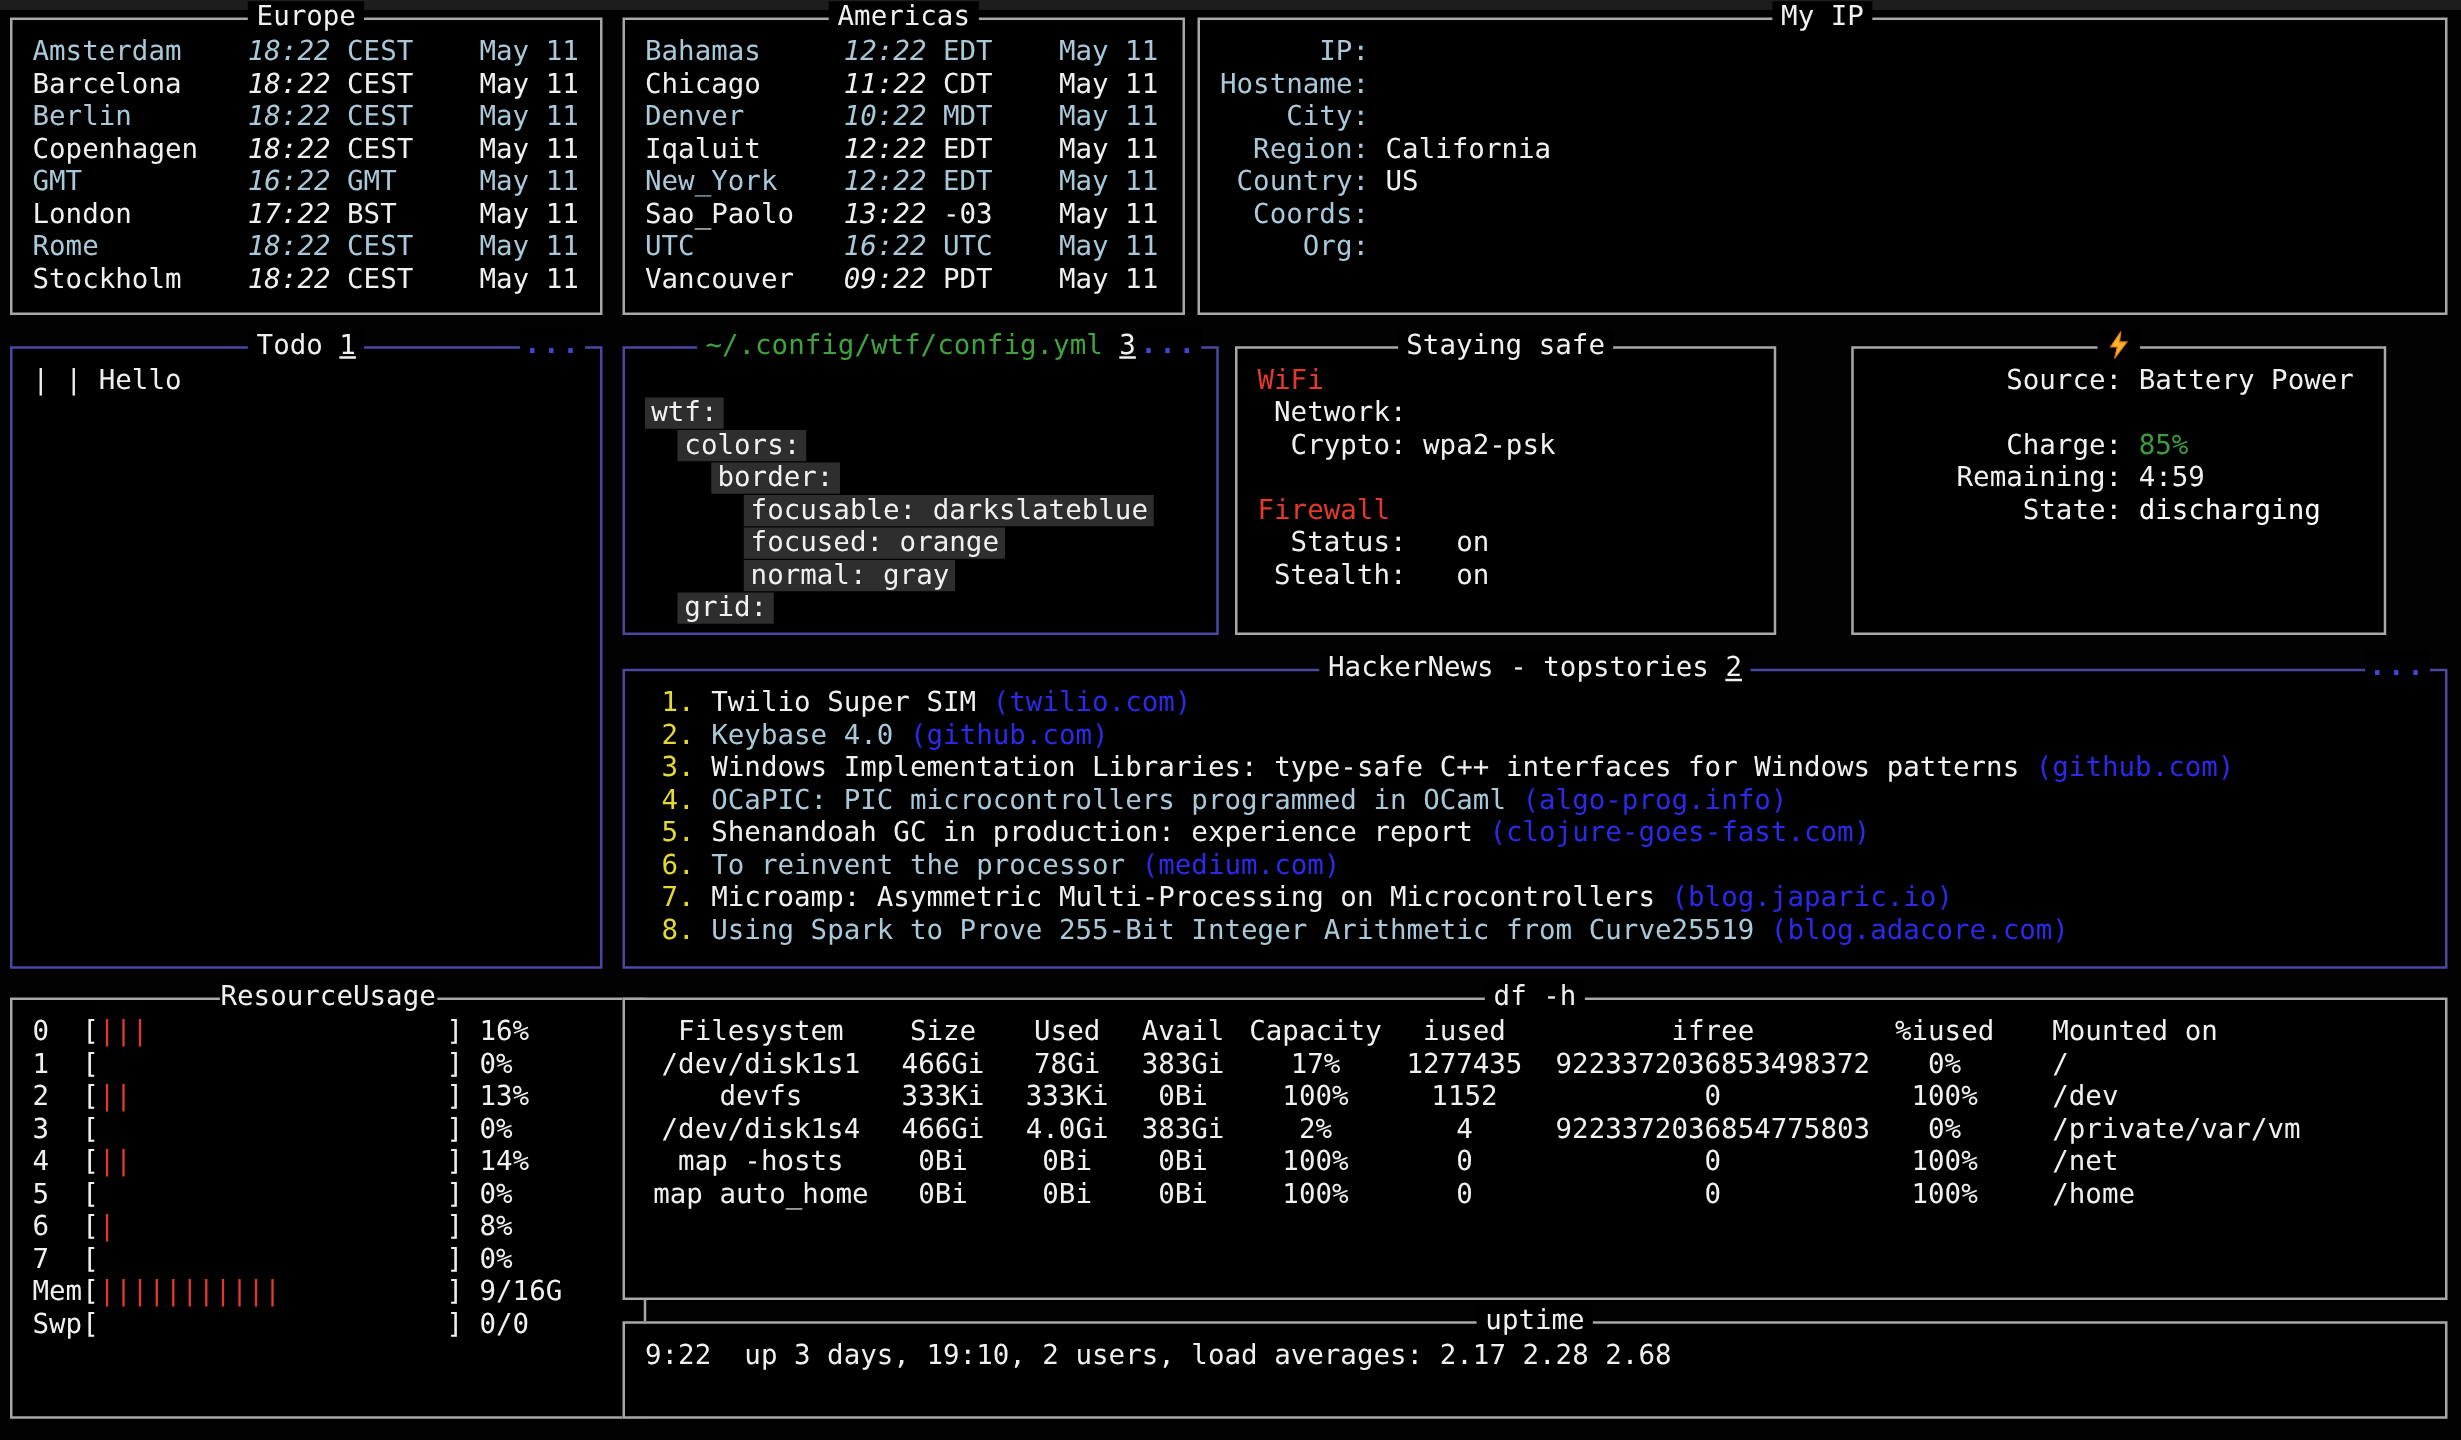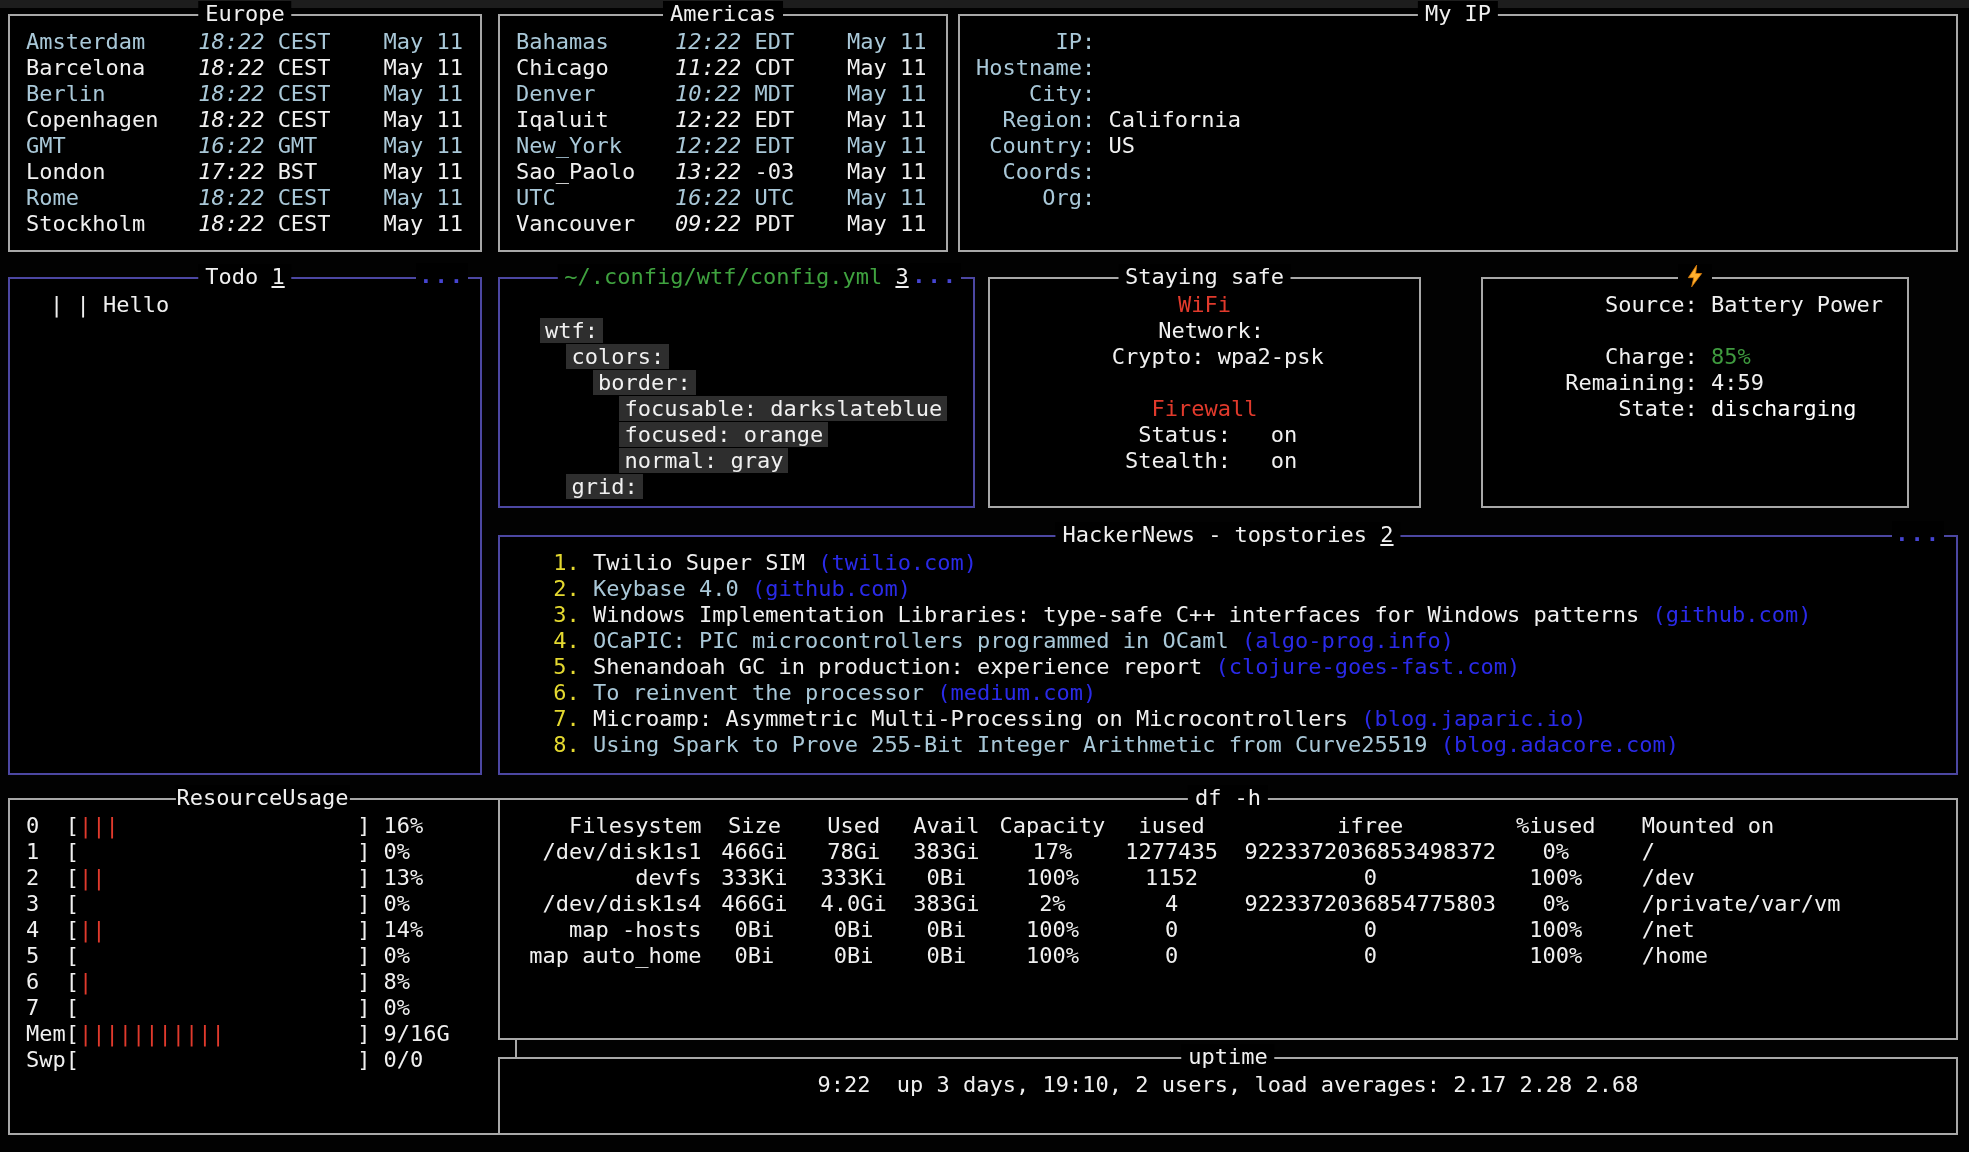--- a/index.html
+++ b/index.html
@@ -1,20 +1,20 @@
 <!DOCTYPE html>
 <html><head>
 <meta charset="utf-8">
 <style>
   html,body{margin:0;padding:0;background:#000;}
   .screen{position:relative;width:1969px;height:1152px;background:#020202;overflow:hidden;
           font-family:"DejaVu Sans Mono","Liberation Mono",monospace;font-size:22px;line-height:26px;color:#f0f0f0;}
   .topbar{position:absolute;top:0;left:0;width:1969px;height:8px;background:#1d1d1d;}
   .panel{position:absolute;border:2px solid #a8a8a8;background:#000;box-sizing:border-box;}
-  .panel.focusable{border-color:#4c47a2;padding-left:24px;}
+  .panel.focusable{border-color:#4c47a2;}
   .ptitle{position:absolute;top:-15px;left:50%;transform:translateX(-50%);background:#000;padding:0 7px;white-space:nowrap;z-index:2;}
   .ptitle .shortcut{text-decoration:underline;color:#f0f0f0;margin-left:1ch;}
   .ptitle.green{color:#3fa23f;}
   .dots{position:absolute;top:-16px;right:12px;background:#000;color:#4645d2;padding:0 3px;letter-spacing:2px;font-weight:bold;z-index:2;}
   .content{padding:13px 16px;}
   .lb{color:#a9c8d8;}
   .white{color:#f0f0f0;}
   .red{color:#e13a2c;}
   .green{color:#3f9b3f;}
   .byellow{color:#ffffff;}
@@ -35,39 +35,39 @@
   
   .todo-row{white-space:pre;}
 
   
   .cfg-block{margin-top:26px;}
   .cfg-line{height:26px;}
   .hl{background:#2e2e2e;padding:0 5px;}
   .ind-0{margin-left:0;} .ind-2{margin-left:2ch;} .ind-4{margin-left:4ch;} .ind-6{margin-left:6ch;}
 
   
-  .line{height:26px;white-space:pre;text-align:center;}
+  .line{height:26px;white-space:pre;}
   .brow{display:grid;grid-template-columns:15ch auto;height:26px;}
   .b-label{text-align:right;}
   .b-value{padding-left:1ch;}
 
   
   .hn-item{white-space:pre;height:26px;padding-left:1ch;}
   .hn-num{color:#e4d930;}
 
   
   .res-row{display:flex;white-space:pre;height:26px;}
   .res-label{width:3ch;}
   .res-bars{width:21ch;color:#e13a2c;white-space:pre;overflow:hidden;}
   .res-val{padding-left:1ch;}
 
   
   .df-row{display:grid;grid-template-columns:14ch 8ch 7ch 7ch 9ch 9ch 21ch 7ch auto;height:26px;}
   .df-row span{text-align:center;}
-  .df-row span:first-child{text-align:right;}
+  .df-row span:first-child{text-align:center;}
   .df-row span:last-child{text-align:left;padding-left:3ch;}
 
   
   .bolt{display:inline-block;width:20px;height:24px;vertical-align:-4px;}
 </style>
 </head>
 <body>
 
 <div class="screen">
   <div class="topbar"></div>

